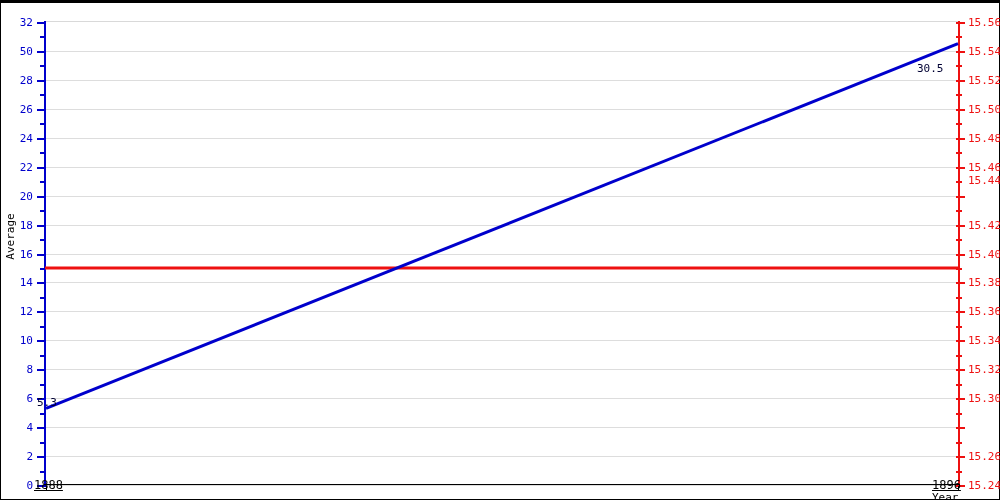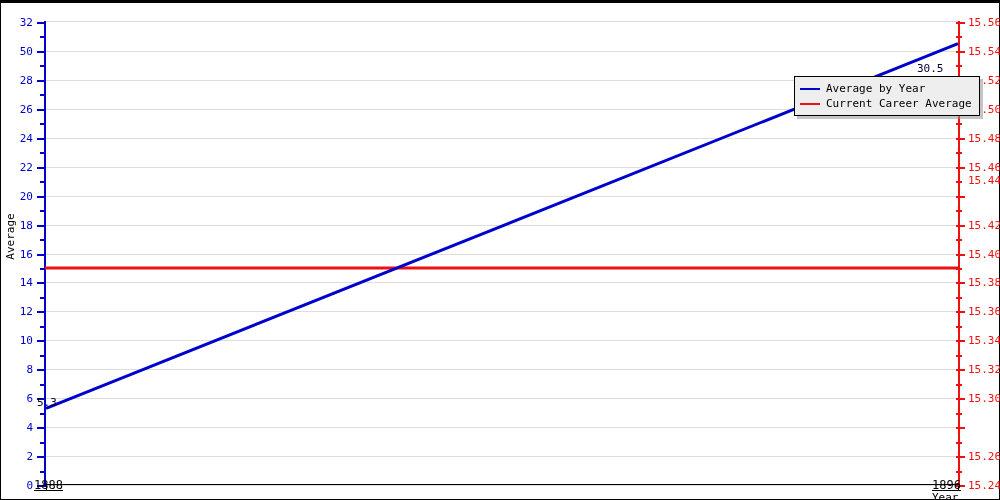--- a/index.html
+++ b/index.html
@@ -326,24 +326,14 @@
   <div id="xaxis-title" style="left: 931px; top: 489px;">Year</div>
 
   <svg id="series-svg">
     <line id="series-career" x1="44" y1="265.0" x2="957" y2="265.0" stroke="#ee1111" stroke-width="3"></line>
     <line id="series-year" x1="45" y1="405.3" x2="957" y2="40.7" stroke="#0000cc" stroke-width="3"></line>
   </svg>
 
   <div class="pt-label" id="pt-start" style="left: 36px; top: 394.316px;">5.3</div>
   <div class="pt-label" id="pt-end" style="left: 916px; top: 19.7031px; margin-top: 40px;">30.5</div>
 
-  <div id="legend">
-      <div class="legend-row">
-        <span class="legend-swatch" style="background: rgb(0, 0, 204);"></span>
-        <span class="legend-text">Average by Year</span>
-      </div>
-      <div class="legend-row">
-        <span class="legend-swatch" style="background: rgb(238, 17, 17);"></span>
-        <span class="legend-text">Current Career Average</span>
-      </div>
-    </div>
 
 </div>
 
 </body></html>

